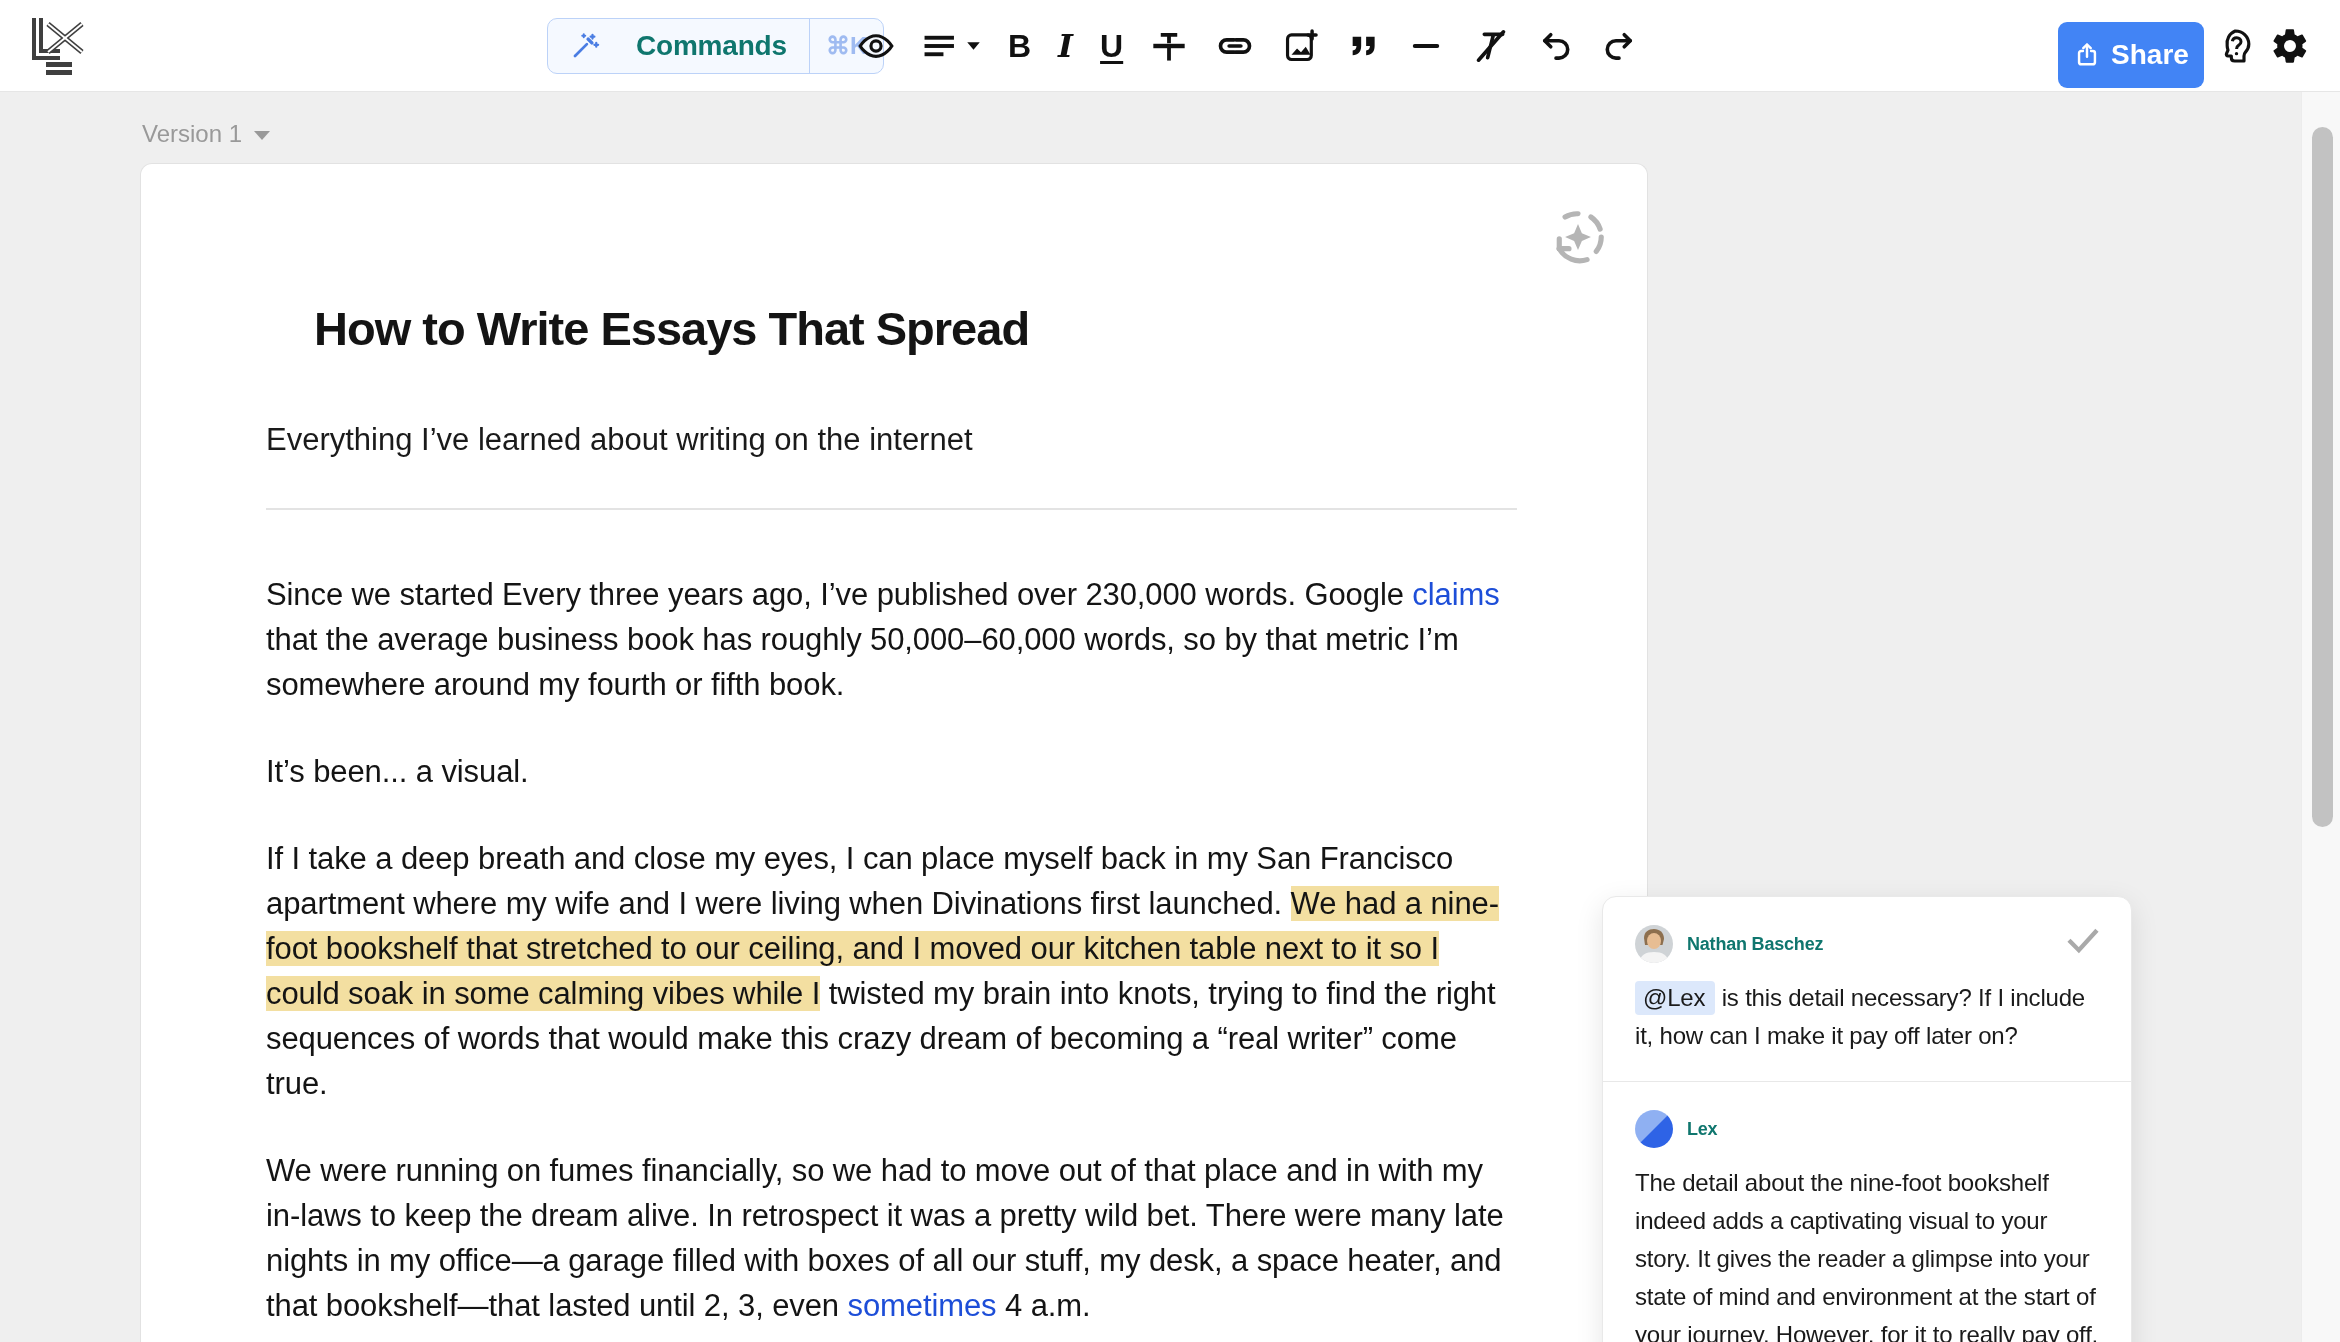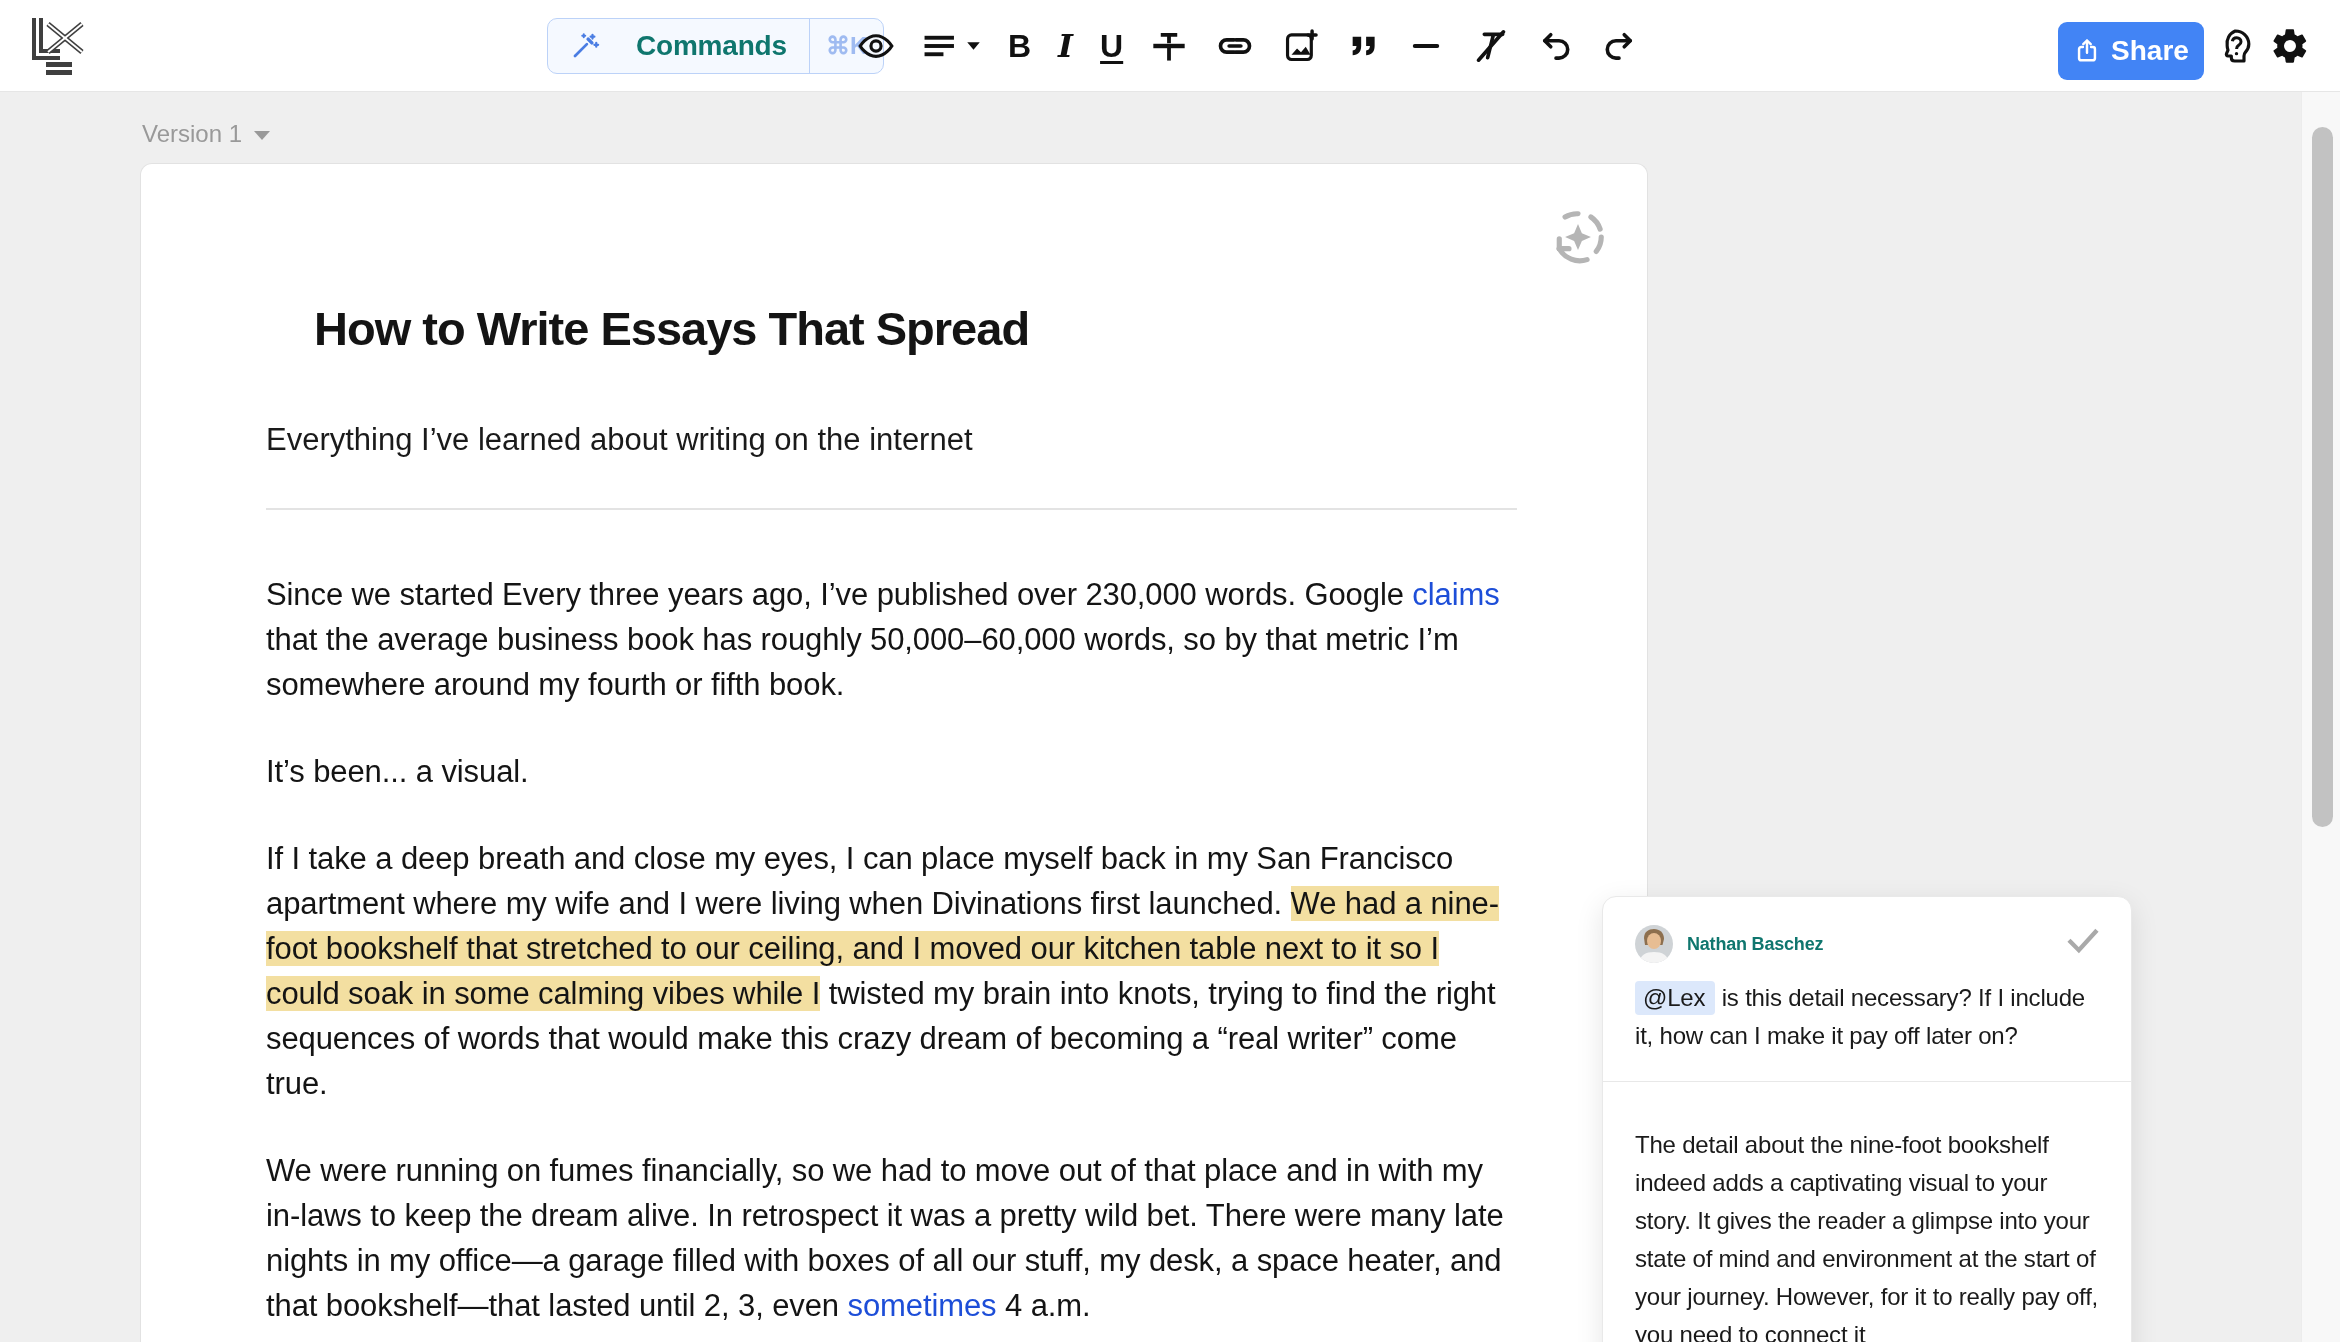--- a/index.html
+++ b/index.html
@@ -12,21 +12,21 @@
   .commands-btn { position:absolute; left:547px; top:18px; height:56px; display:flex; align-items:stretch; background:#f5f9ff; border:1.5px solid #bcd2f8; border-radius:10px; cursor:pointer; }
   .commands-main { display:flex; align-items:center; gap:12px; padding:0 22px; }
   .commands-label { color:#0f766e; font-size:28px; font-weight:700; letter-spacing:-0.2px;margin-left:24px; }
   .commands-kbd { display:flex; align-items:center; padding:0 16px; border-left:1.5px solid #bcd2f8; color:#9fbbf1; font-size:24px; font-weight:700; }
   .toolbar { position:absolute; left:857px; top:0; height:92px; display:flex; align-items:center; gap:27px; }
   .tb-icon { display:flex; align-items:center; justify-content:center; height:48px; cursor:pointer; color:#111; }
   .tb-text { font-size:32px; font-weight:800; color:#111; }
   .tb-italic { font-family:"DejaVu Serif", serif; font-style:italic; font-size:32px; font-weight:800; }
   .tb-under { text-decoration:underline; text-underline-offset:4px; }
   .align-group { display:flex; align-items:center; gap:8px; }
-  .share-btn { position:absolute; left:2058px; top:22px; width:146px; height:58px; background:#4284f5; border:none; border-radius:9px; display:flex; align-items:center; justify-content:center; gap:10px; cursor:pointer; }
+  .share-btn { position:absolute; left:2058px; top:22px; width:146px; height:66px; background:#4284f5; border:none; border-radius:9px; display:flex; align-items:center; justify-content:center; gap:10px; cursor:pointer; }
   .share-label { color:#ffffff; font-size:28px; font-weight:700; }
   .icon-btn { position:absolute; top:24px; width:44px; height:44px; display:flex; align-items:center; justify-content:center; cursor:pointer; }
   .help-btn { left:2214px; }
   .gear-btn { left:2268px; }
 
   
   .main { position:absolute; top:92px; left:0; width:2340px; height:1250px; background:#efefef; }
   .version { position:absolute; left:142px; top:28px; color:#999999; font-size:24px; display:flex; align-items:center; gap:12px; cursor:pointer; }
   .version-caret { width:0; height:0; border-left:8px solid transparent; border-right:8px solid transparent; border-top:9px solid #999999; margin-top:3px; }
   .doc-card { position:absolute; left:140px; top:71px; width:1508px; height:1220px; background:#ffffff; border:1px solid #e2e2e2; border-bottom:none; border-radius:12px 12px 0 0; padding:137px 130px 0 125px; }
@@ -246,19 +246,23 @@
       <span class="resolve-check">
         <svg viewBox="0 0 24 24" width="40" height="40" fill="none" stroke="#a9a9a9" stroke-width="2.6" stroke-linecap="square">
           <path d="M4.5 12.5l5 5 10-11"></path>
         </svg>
       </span>
     </div>
     <div class="comment-body"><span class="seg-mention">@Lex</span><span> is this detail necessary? If I include it, how can I make it pay off later on?</span></div>
   </div>
 
   <div class="comment">
+    <div class="comment-head">
+      <span class="avatar avatar-lex"></span>
+      <span class="comment-author">Lex</span>
+    </div>
     <div class="comment-body"><span>The detail about the nine-foot bookshelf indeed adds a captivating visual to your story. It gives the reader a glimpse into your state of mind and environment at the start of your journey. However, for it to really pay off, you need to connect it</span></div>
   </div>
 </div>
 
 <div class="scroll-track">
   <div class="scroll-thumb"></div>
 </div>
 
 </body></html>

